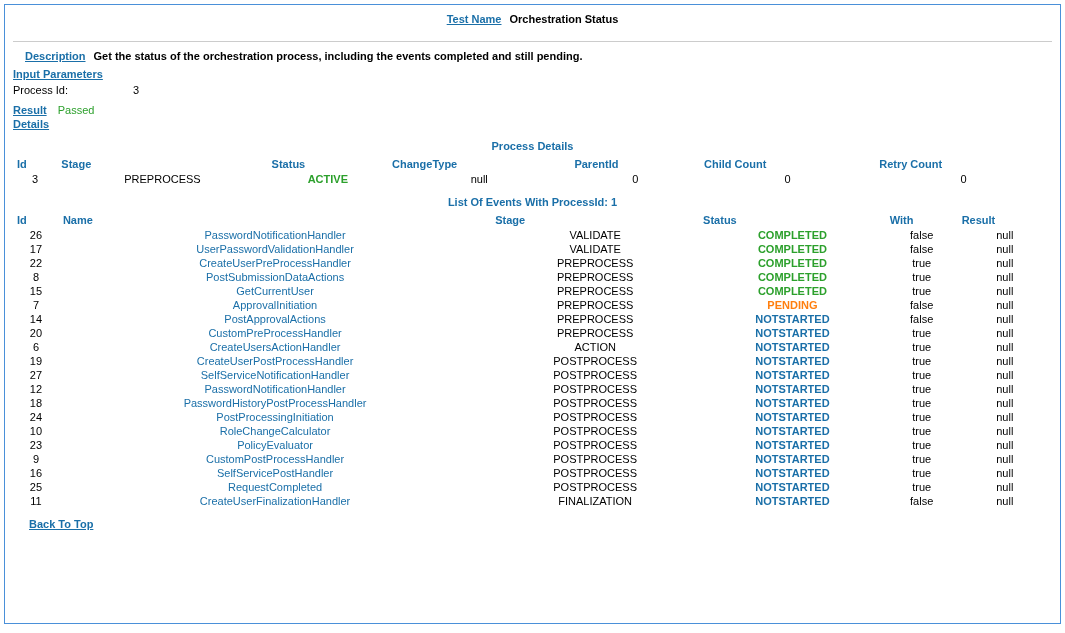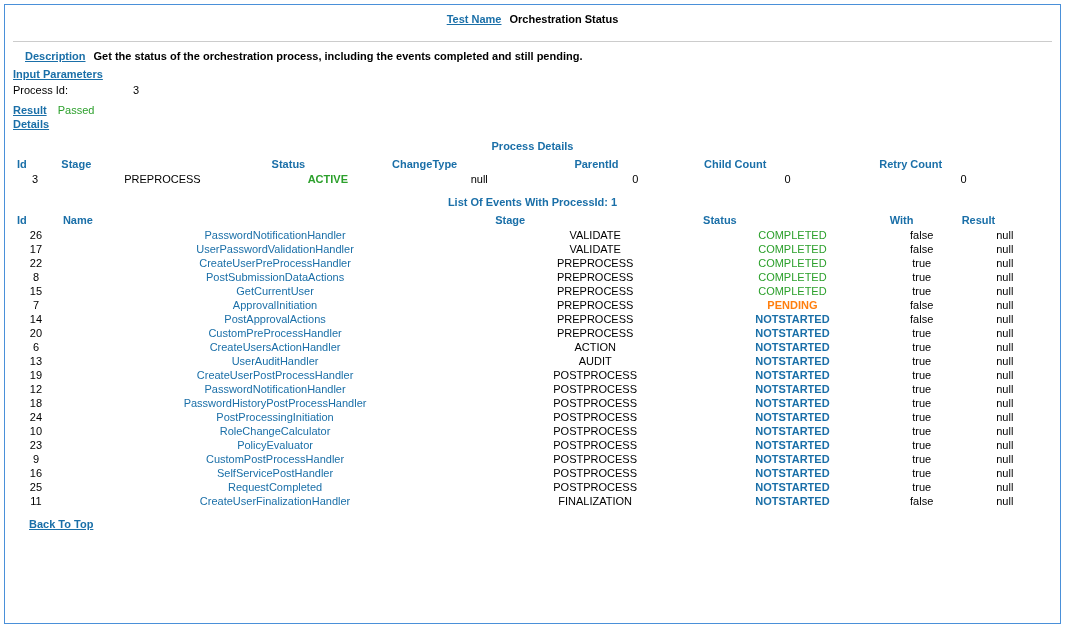--- a/index.html
+++ b/index.html
@@ -79,21 +79,21 @@
       border-bottom: none;
     }
     table td {
       text-align: center;
       padding: 1px 4px;
       color: #000;
     }
     table td.name-col {
       color: #1a6fa8;
     }
-    .status-completed { color: #2ca02c; font-weight: normal; }
+    .status-completed { color: #2ca02c; font-weight: bold; }
     .status-pending { color: #ff7f0e; font-weight: bold; }
     .status-notstarted { color: #1a6fa8; font-weight: bold; }
     .status-active { color: #2ca02c; font-weight: bold; }
     .back-link {
       color: #1a6fa8;
       text-decoration: underline;
       font-weight: bold;
       margin-top: 10px;
       display: block;
       margin-left: 16px;
@@ -234,30 +234,30 @@
     </tr>
         <tr>
       <td>6</td>
       <td class="name-col">CreateUsersActionHandler</td>
       <td>ACTION</td>
       <td class="status-notstarted">NOTSTARTED</td>
       <td>true</td>
       <td>null</td>
     </tr>
         <tr>
-      <td>13</td>
-      <td class="name-col">UserAuditHandler</td>
-      <td>AUDIT</td>
-      <td class="status-notstarted">NOTSTARTED</td>
-      <td>true</td>
-      <td>null</td>
-    </tr>
-        <tr>
       <td>19</td>
       <td class="name-col">CreateUserPostProcessHandler</td>
+      <td>POSTPROCESS</td>
+      <td class="status-notstarted">NOTSTARTED</td>
+      <td>true</td>
+      <td>null</td>
+    </tr>
+        <tr>
+      <td>27</td>
+      <td class="name-col">SelfServiceNotificationHandler</td>
       <td>POSTPROCESS</td>
       <td class="status-notstarted">NOTSTARTED</td>
       <td>true</td>
       <td>null</td>
     </tr>
         <tr>
       <td>12</td>
       <td class="name-col">PasswordNotificationHandler</td>
       <td>POSTPROCESS</td>
       <td class="status-notstarted">NOTSTARTED</td>

